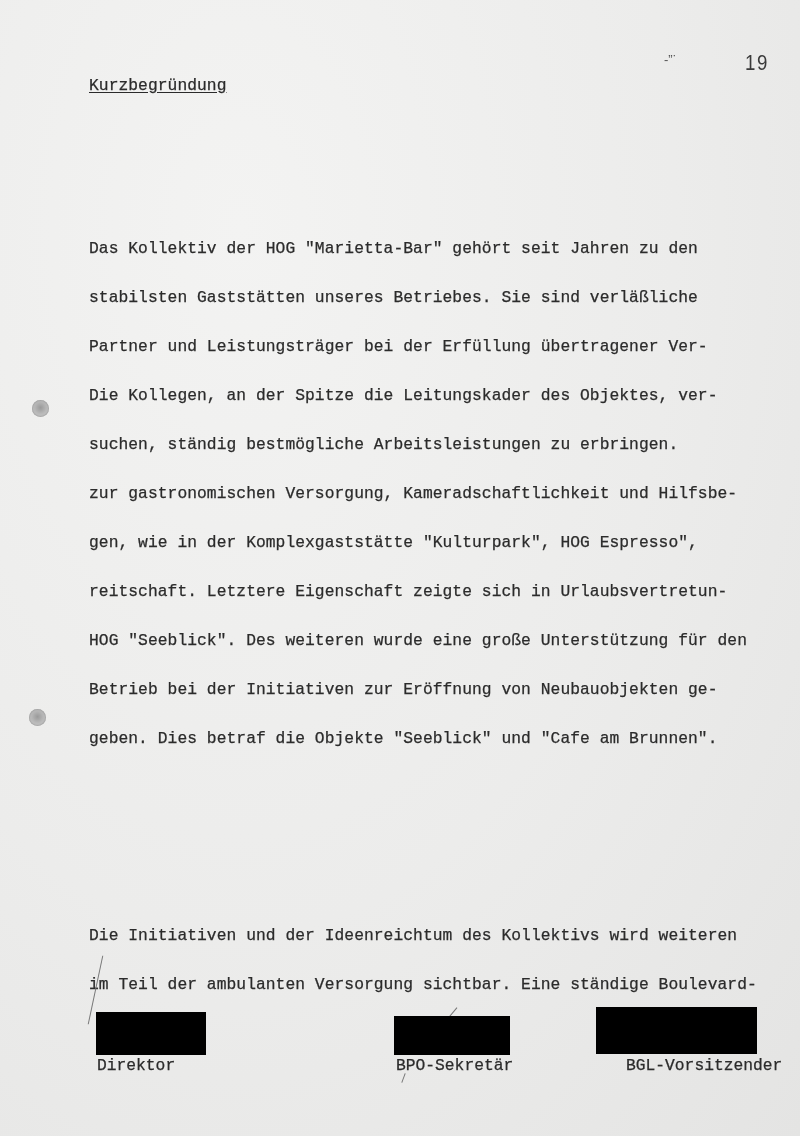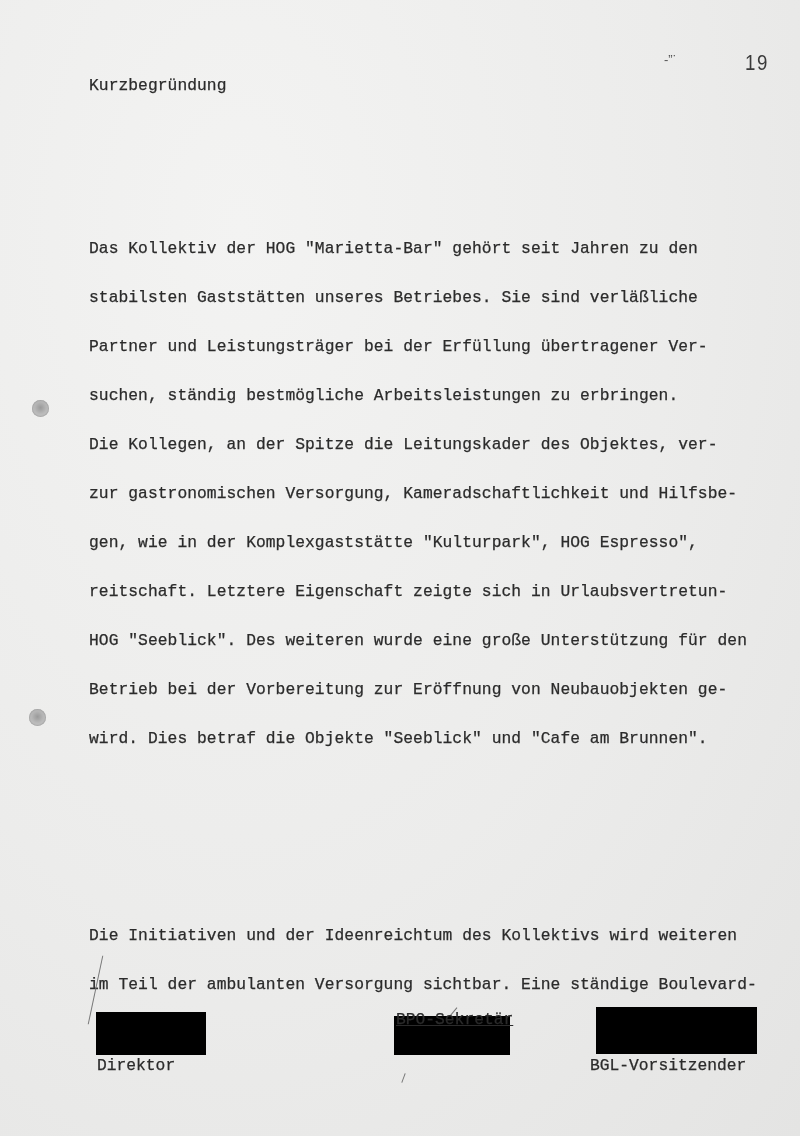--- a/index.html
+++ b/index.html
@@ -37,21 +37,21 @@
       margin: 0;
       font-size: 16.3px;
       line-height: 16.35px;
       letter-spacing: 0.05px;
       white-space: pre;
       font-weight: normal;
       color: #2b2b2b;
       -webkit-text-stroke: 0.25px #2b2b2b;
     }
     .line { display: block; height: 16.35px; }
-    .heading { text-underline-offset: 2px; }
+    .heading { text-decoration: underline; text-underline-offset: 2px; }
     .page-number {
       position: absolute;
       left: 745px;
       top: 50px;
       font-family: "Liberation Sans", "DejaVu Sans", sans-serif;
       font-size: 22px;
       color: #3a3a3a;
       letter-spacing: 2px;
       transform: scaleX(0.85);
       transform-origin: left top;
@@ -94,28 +94,28 @@
 
   <div class="doc-text">
     <span class="line heading">Kurzbegründung</span>
     <span class="line"></span>
 
     
     <div>
       <span class="line">Das Kollektiv der HOG "Marietta-Bar" gehört seit Jahren zu den</span>
       <span class="line">stabilsten Gaststätten unseres Betriebes. Sie sind verläßliche</span>
       <span class="line">Partner und Leistungsträger bei der Erfüllung übertragener Ver-</span>
+      <span class="line">Die Kollegen, an der Spitze die Leitungskader des Objektes, ver-</span>
       <span class="line">suchen, ständig bestmögliche Arbeitsleistungen zu erbringen.</span>
-      <span class="line">Die Kollegen, an der Spitze die Leitungskader des Objektes, ver-</span>
       <span class="line">zur gastronomischen Versorgung, Kameradschaftlichkeit und Hilfsbe-</span>
       <span class="line">gen, wie in der Komplexgaststätte "Kulturpark", HOG Espresso",</span>
       <span class="line">reitschaft. Letztere Eigenschaft zeigte sich in Urlaubsvertretun-</span>
       <span class="line">HOG "Seeblick". Des weiteren wurde eine große Unterstützung für den</span>
-      <span class="line">Betrieb bei der Vorbereitung zur Eröffnung von Neubauobjekten ge-</span>
-      <span class="line">wird. Dies betraf die Objekte "Seeblick" und "Cafe am Brunnen".</span>
+      <span class="line">Betrieb bei der Initiativen zur Eröffnung von Neubauobjekten ge-</span>
+      <span class="line">geben. Dies betraf die Objekte "Seeblick" und "Cafe am Brunnen".</span>
     </div>
     <span class="line"></span>
 
     
     <div>
       <span class="line">Die Initiativen und der Ideenreichtum des Kollektivs wird weiteren</span>
       <span class="line">im Teil der ambulanten Versorgung sichtbar. Eine ständige Boulevard-</span>
       
       
       
@@ -132,18 +132,18 @@
 
   <div class="pen-stroke" style="left:95px; top:955px; height:70px; transform:rotate(12deg);"></div>
   <div class="pen-stroke" style="left:452px; top:1006px; height:14px; transform:rotate(40deg);"></div>
   <div class="pen-stroke" style="left:403px; top:1073px; height:10px; transform:rotate(20deg);"></div>
 
   <div>
     <div class="redaction" style="left:96px; top:1012px; width:110px; height:43px;"></div>
     <div class="sig-label" style="left:97px; top:1058px;">Direktor</div>
 
     <div class="redaction" style="left:394px; top:1016px; width:116px; height:39px;"></div>
-    <div class="sig-label" style="left:396px; top:1012px;text-decoration:underline;">BPO-Sekretär</div>
+    <div class="sig-label" style="left:396px; top:1058px;">BPO-Sekretär</div>
 
     <div class="redaction" style="left:596px; top:1007px; width:161px; height:47px;"></div>
-    <div class="sig-label" style="left:590px; top:1058px;">BGL-Vorsitzender</div>
+    <div class="sig-label" style="left:626px; top:1058px;">BGL-Vorsitzender</div>
   </div>
 </div>
 
 </body></html>

